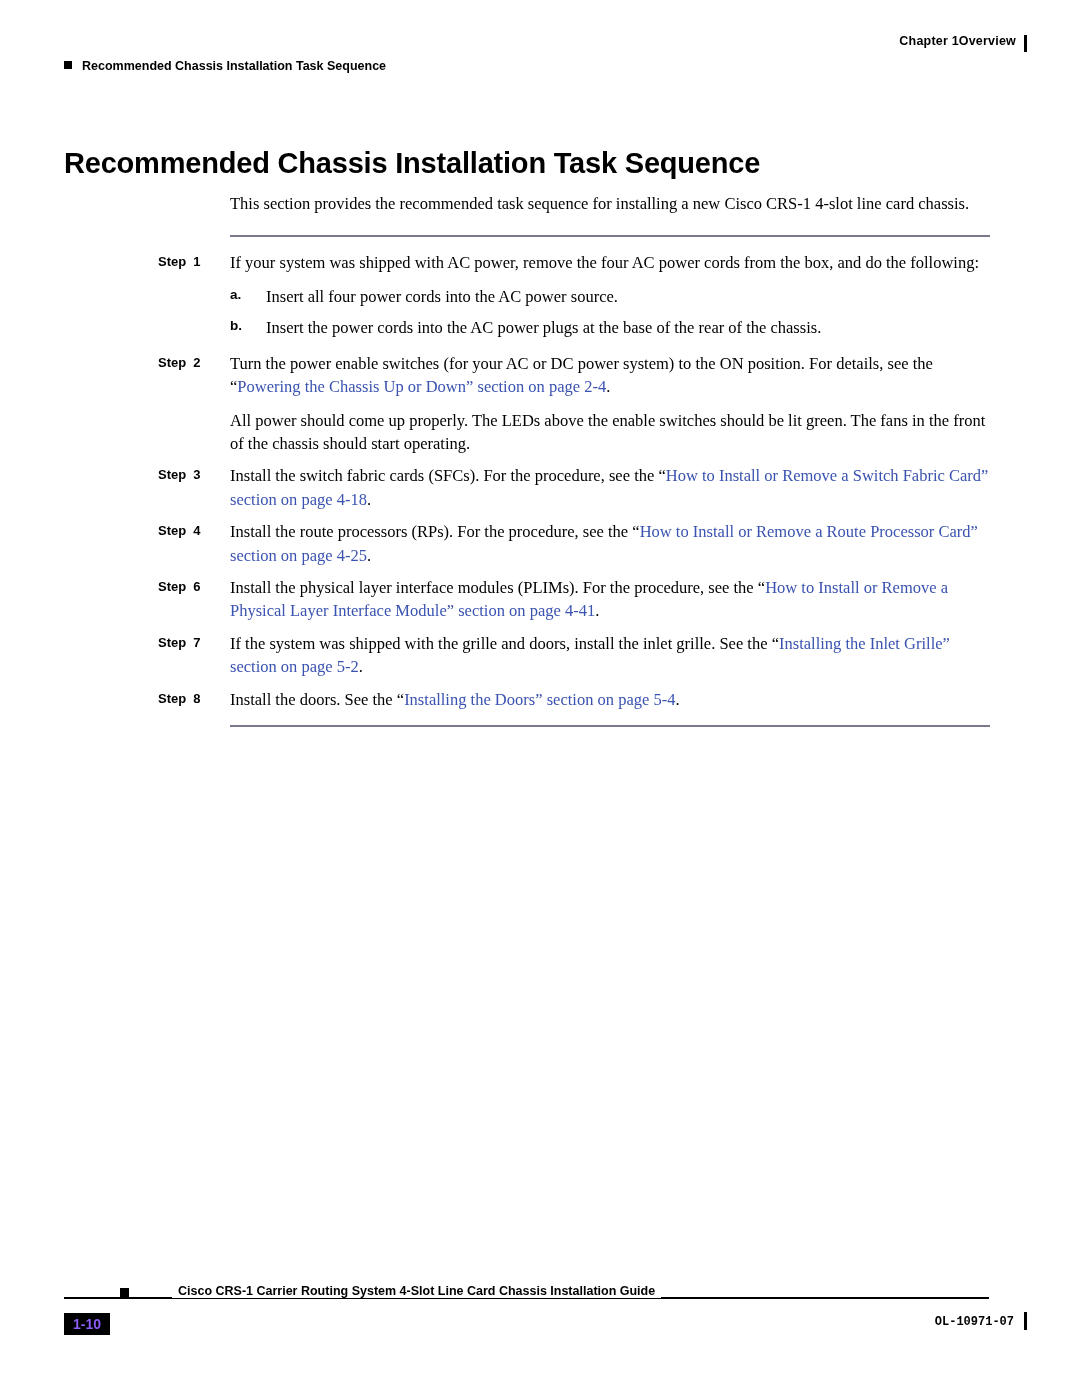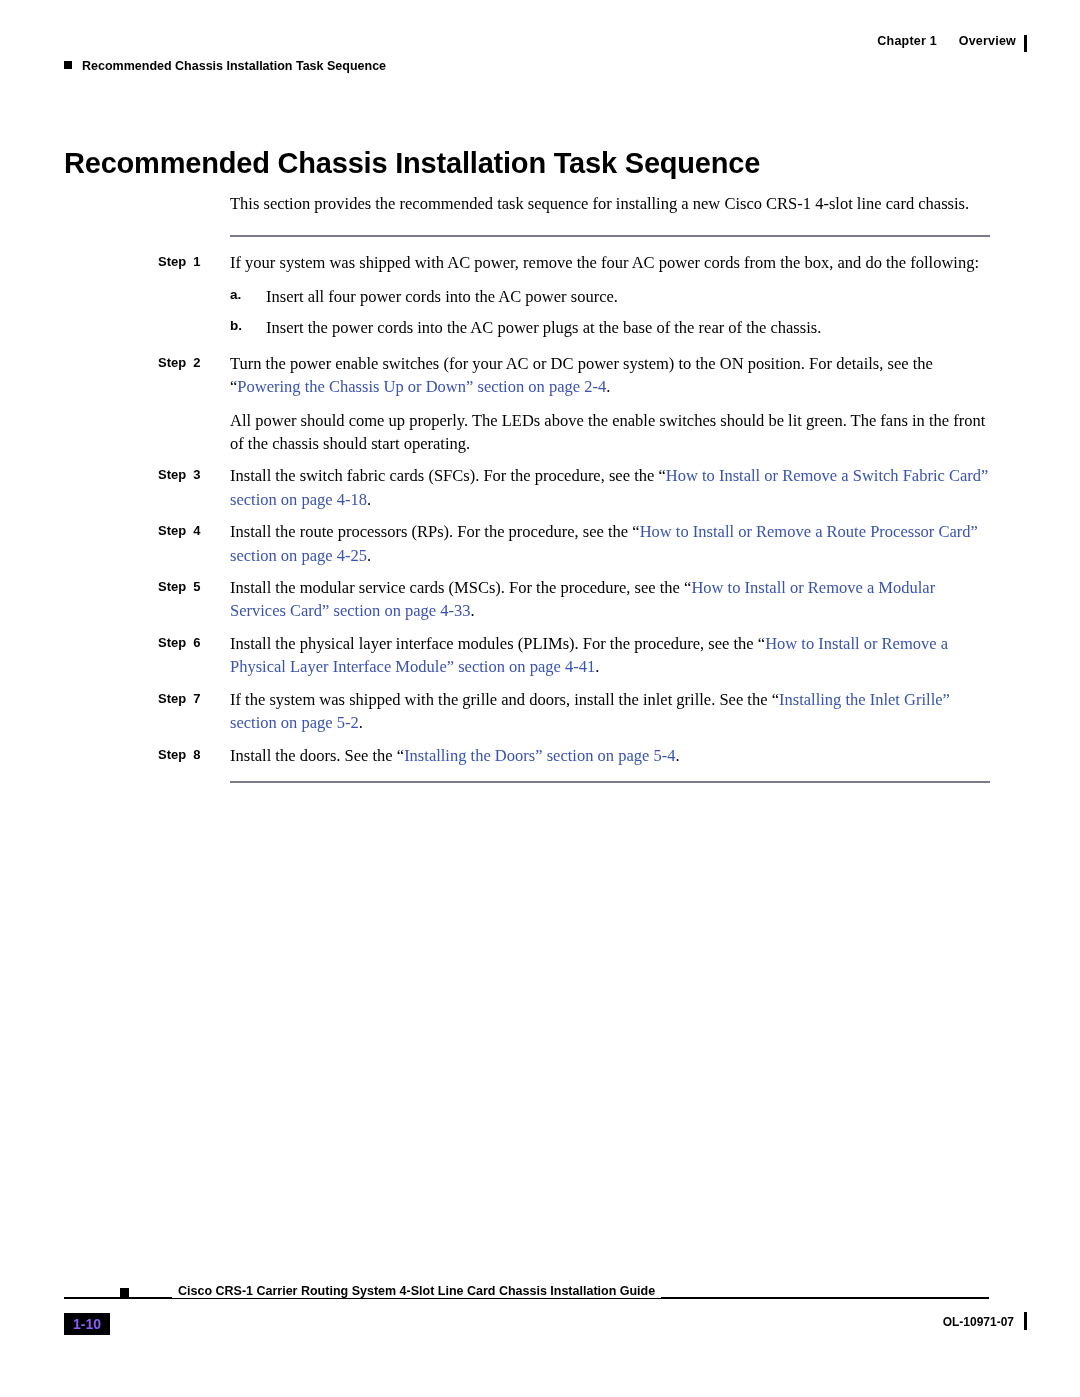--- a/index.html
+++ b/index.html
@@ -26,21 +26,21 @@
   .hdr-right {
     position: absolute;
     right: 64px;
     top: 0;
     font-family: "Liberation Sans", sans-serif;
     font-size: 12.5px;
     font-weight: bold;
     color: #000;
     letter-spacing: 0.2px;
   }
-  .hdr-right .chapter-label { margin-right: 22px; }
+  .hdr-right .chapter-label { }
   .hdr-rule-right {
     position: absolute;
     right: 53px;
     top: 1px;
     width: 3px;
     height: 17px;
     background: #000;
   }
   .hdr-left {
     position: absolute;
@@ -181,21 +181,21 @@
     font-family: "Liberation Sans", sans-serif;
     font-size: 14px;
     font-weight: bold;
     padding: 4px 9px 4px 9px;
     line-height: 1;
   }
   .doc-id {
     position: absolute;
     right: 66px;
     top: 18px;
-    font-family: Liberation Sans, sans-serif;
+    font-family: Liberation Mono, monospace;
     font-size: 12px;
     font-weight: bold;
     color: #000;
   }
   .footer-rule-right {
     position: absolute;
     right: 53px;
     top: 15px;
     width: 3px;
     height: 18px;
@@ -253,26 +253,20 @@
     <span class="step-text"><span>Install the switch fabric cards (SFCs). For the procedure, see the “</span><a class="xref" href="#">How to Install or Remove a Switch Fabric Card” section on page 4-18</a><span>.</span></span>
   </div>
 
   <div class="step-row">
     <div class="step-label">
       <span>Step</span><span class="num">4</span>
     </div>
     <span class="step-text"><span>Install the route processors (RPs). For the procedure, see the “</span><a class="xref" href="#">How to Install or Remove a Route Processor Card” section on page 4-25</a><span>.</span></span>
   </div>
 
-  <div class="step-row">
-    <div class="step-label">
-      <span>Step</span><span class="num">5</span>
-    </div>
-    <span class="step-text"><span>Install the modular service cards (MSCs). For the procedure, see the “</span><a class="xref" href="#">How to Install or Remove a Modular Services Card” section on page 4-33</a><span>.</span></span>
-  </div>
 
   <div class="step-row">
     <div class="step-label">
       <span>Step</span><span class="num">6</span>
     </div>
     <span class="step-text"><span>Install the physical layer interface modules (PLIMs). For the procedure, see the “</span><a class="xref" href="#">How to Install or Remove a Physical Layer Interface Module” section on page 4-41</a><span>.</span></span>
   </div>
 
   <div class="step-row">
     <div class="step-label">

